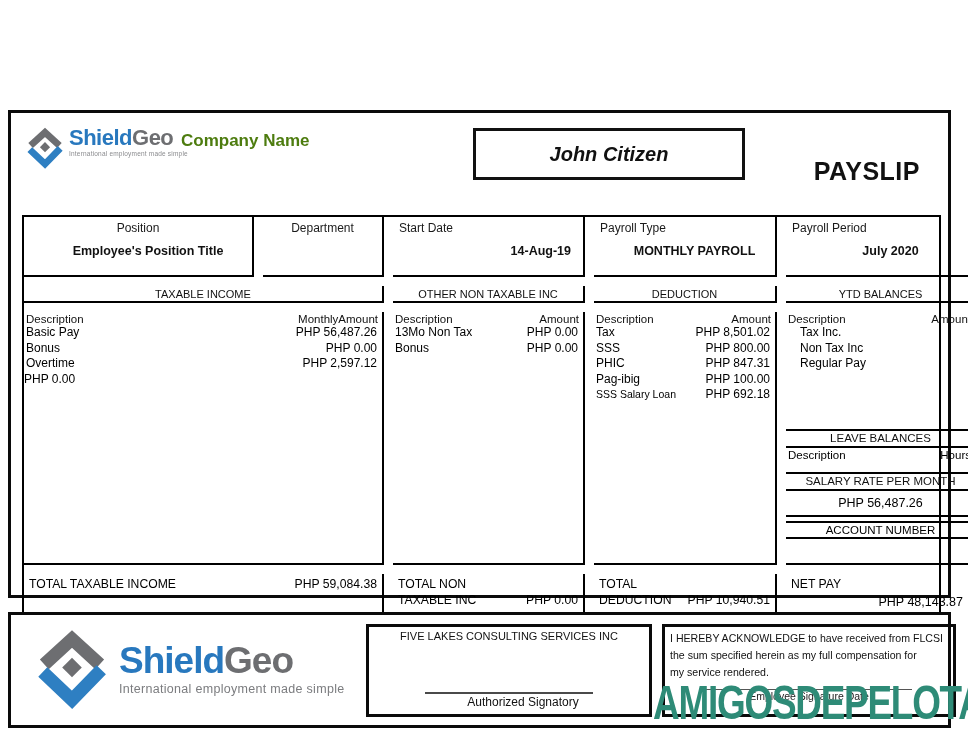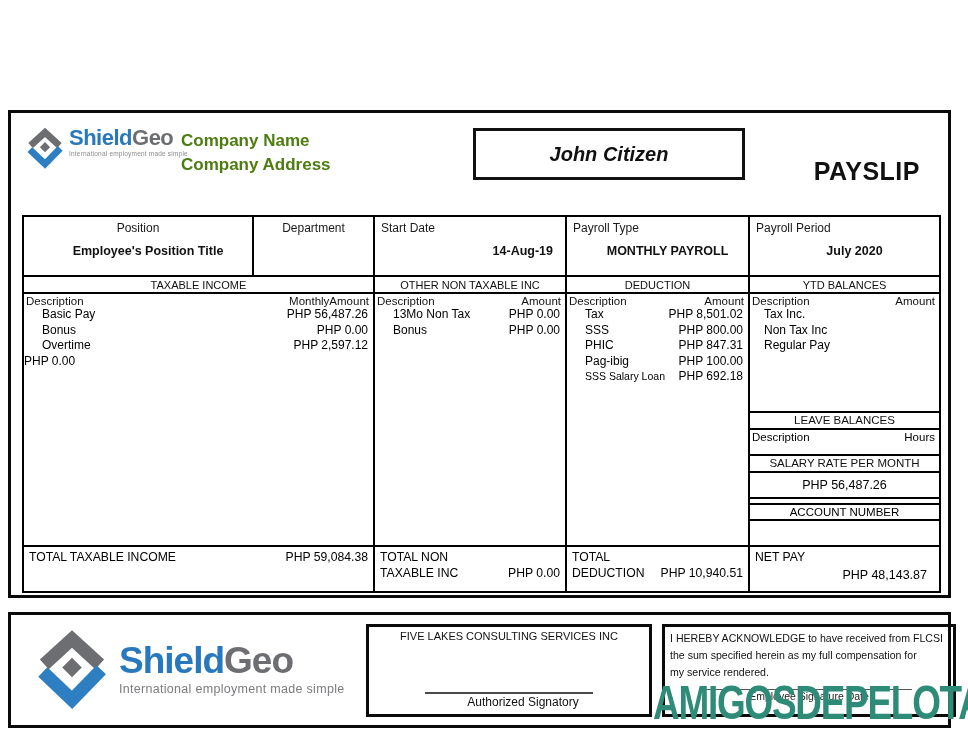--- a/index.html
+++ b/index.html
@@ -17,38 +17,38 @@
   .brandtext .b1{color:#2878be;}
   .brandtext .b2{color:#6d6e71;}
   .tagline-sm{font-size:6.5px;color:#8a8b8e;margin-top:1px;letter-spacing:0.2px;}
   .company-block{position:absolute;left:170px;top:16px;font-size:17px;font-weight:600;color:#4d7c0f;line-height:1.4;}
   .emp-box{position:absolute;left:462px;top:15px;width:272px;height:52px;border:3px solid #111;display:flex;align-items:center;justify-content:center;box-sizing:border-box;}
   .emp-name{font-size:20px;font-weight:bold;font-style:italic;color:#111;}
   .payslip-title{position:absolute;right:28px;top:44px;font-size:25px;font-weight:bold;letter-spacing:0.5px;color:#111;}
 
   
   .paytable{position:absolute;left:11px;top:102px;width:915px;border:2px solid #000;box-sizing:content-box;
-            display:grid;grid-template-columns:230px 121px 192px 183px 189px;grid-template-rows:60px 17px 253px 44px;}
+            display:grid;grid-template-columns:230px 121px 192px 183px 189px;grid-template-rows:60px 17px 253px 44px;gap:9px;}
   .cell{box-sizing:border-box;position:relative;font-size:12px;overflow:hidden;}
   .br{border-right:2px solid #000;}
   .bb{border-bottom:2px solid #000;}
   .lbl{font-size:12px;color:#1a1a1a;}
   .val-b{font-weight:bold;font-size:12.5px;color:#111;padding-left:20px;}
   .info-center{text-align:center;padding-top:4px;}
   .info-pad{padding:4px 6px;}
   .info-val-center{text-align:center;margin-top:9px;}
   .info-val-right{text-align:right;margin-top:9px;padding-right:6px;}
   .sec-head{grid-column:span 2;font-size:11px;text-align:center;padding-top:2px;color:#111;}
   .sec-head-s{font-size:11px;text-align:center;padding-top:2px;color:#111;}
 
   .bodycell{padding:0;}
   .mini-head{display:flex;justify-content:space-between;font-size:11.5px;padding:1px 4px 0 2px;color:#111;}
   .mini-head .mid{flex:1;text-align:right;}
   .item-row{display:flex;justify-content:space-between;line-height:15.6px;}
-  .item-row .ilabel{padding-left:18px;}
+  .item-row .ilabel{padding-left:2px;}
   .item-row .iamount{padding-right:5px;text-align:right;}
   .small-label{font-size:10.5px;}
 
   
   .ytd-box{height:117px;border-bottom:2px solid #000;}
   .ytd-item{padding-left:14px;line-height:15.6px;}
   .band{height:15px;border-bottom:2px solid #000;text-align:center;font-size:11.5px;line-height:15px;color:#111;}
   .desc-hours{height:23px;border-bottom:2px solid #000;display:flex;justify-content:space-between;padding:1px 4px 0 2px;font-size:11.5px;}
   .rate-row{height:26px;border-bottom:2px solid #000;text-align:center;padding-top:5px;box-sizing:border-box;font-size:12.5px;}
   .spacer4{height:4px;}
@@ -98,21 +98,20 @@
         <polyline points="12,56 50,92 88,53" fill="none" stroke="#2e7fc2" stroke-width="17"></polyline>
       </svg>
       <div class="brandcol">
         <div class="brandtext"><span class="b1">Shield</span><span class="b2">Geo</span></div>
         <div class="tagline-sm">International employment made simple</div>
       </div>
     </div>
 
     <div class="company-block">
       <div>Company Name</div>
-      <div>Company Address</div>
     </div>
 
     <div class="emp-box">
       <span class="emp-name">John Citizen</span>
     </div>
 
     <div class="payslip-title">PAYSLIP</div>
 
     <div class="paytable">
 

